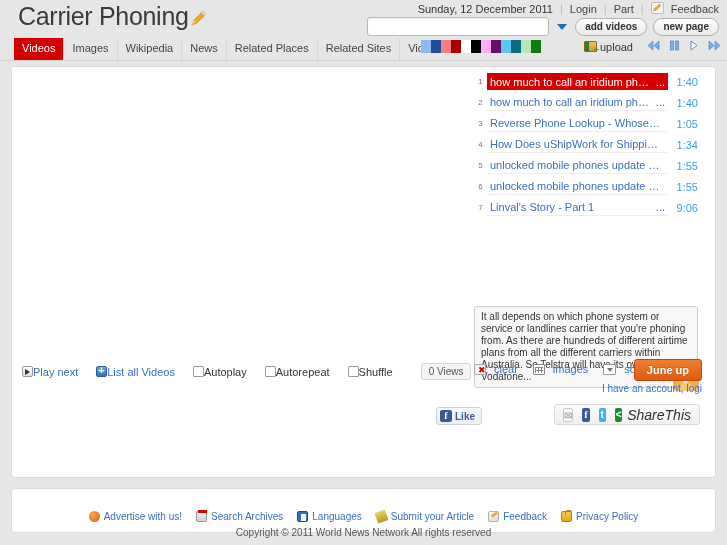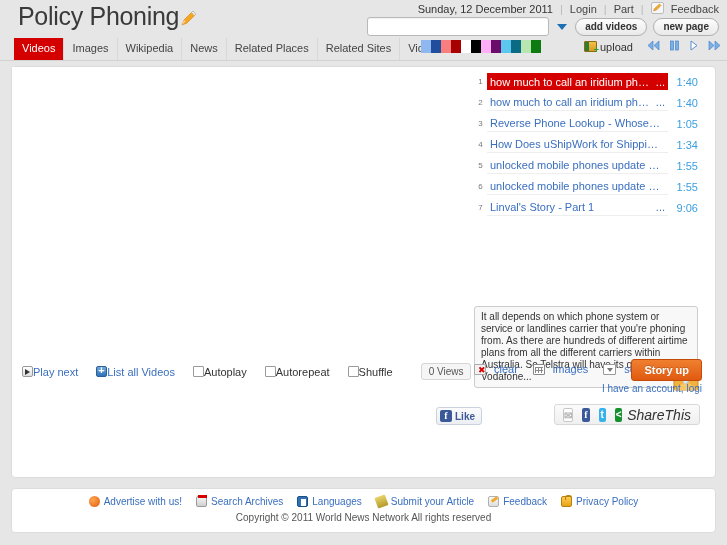--- a/index.html
+++ b/index.html
@@ -284,21 +284,21 @@
 
   
   #footer-panel {
     position: absolute; left: 11px; top: 488px;
     width: 705px; height: 45px;
     background: #fff;
     border: 1px solid #dcdcdc; border-radius: 4px;
   }
   #footer-links {
     display: flex; justify-content: center; align-items: center;
-    gap: 14px; padding-top: 7px; font-size: 10px;
+    gap: 14px; padding-top: 22px; font-size: 10px;
   }
   .f-link { display: flex; align-items: center; gap: 4px; color: #3a6fbf; cursor: pointer; white-space: nowrap; }
   .f-ico { width: 11px; height: 11px; border-radius: 2px; display:inline-block; flex:0 0 11px; }
   .f-advertise { background: radial-gradient(circle at 35% 35%, #ffa64d, #e05a10); border-radius: 50%; }
   .f-archives { background: linear-gradient(#f5f5f5,#d0d0d0); border:1px solid #9a9a9a; position:relative; }
   .f-archives::after { content:""; position:absolute; left:1px; top:-2px; width:9px; height:3px; background:#d40000; }
   .f-languages { background: #2f72b8; border:1px solid #1c5084; position:relative; }
   .f-languages::after { content:""; position:absolute; left:3px; top:2px; width:5px; height:7px; background:#fff; }
   .f-submit { background: linear-gradient(#e8d36a,#b59a2c); transform: rotate(-20deg); border-radius:1px; }
   .f-feedback { background: linear-gradient(#fafafa,#dddddd); border:1px solid #b0b0b0; position:relative; }
@@ -309,21 +309,21 @@
     text-align: center; font-size: 10px; color: #555; margin-top: 5px;
   }
 </style>
 </head>
 <body>
 
 <div id="page">
 
   <div id="header">
     <div id="site-title">
-      <span>Policy Phoning</span><span class="pencil-icon"><svg width="17" height="17" viewBox="0 0 17 17">
+      <span>Carrier Phoning</span><span class="pencil-icon"><svg width="17" height="17" viewBox="0 0 17 17">
             <polygon points="2,15 4,10 13,1 16,4 7,13" fill="#f5a623" stroke="#d4881a" stroke-width="0.7"></polygon>
             <polygon points="2,15 4,10 5.5,11.5" fill="#f7d9a0"></polygon>
             <polygon points="13,1 16,4 14.5,5.5 11.5,2.5" fill="#e8e8e8" stroke="#b9b9b9" stroke-width="0.6"></polygon>
           </svg></span>
     </div>
 
     <div id="header-meta">
       <span class="date">Sunday, 12 December 2011</span>
       <span class="sep">|</span>
       <a>Login</a>
@@ -500,21 +500,21 @@
         </div>
         <div class="rc-item">
           <span class="images-icon"></span>
           <span class="rc-label">images</span>
         </div>
         <div class="rc-item">
           <span class="sort-icon"></span>
           <span class="rc-label">sort</span>
         </div>
       </div>
-      <button id="signup-btn">Story up</button>
+      <button id="signup-btn">June up</button>
       <a id="have-account">I have an account, logi</a>
     </div>
 
     <div id="fb-like">
       <span class="fb-sq">f</span>
       <span class="lbl">Like</span>
     </div>
 
     <div id="sharebar">
       <span class="share-ico share-mail">✉</span>

